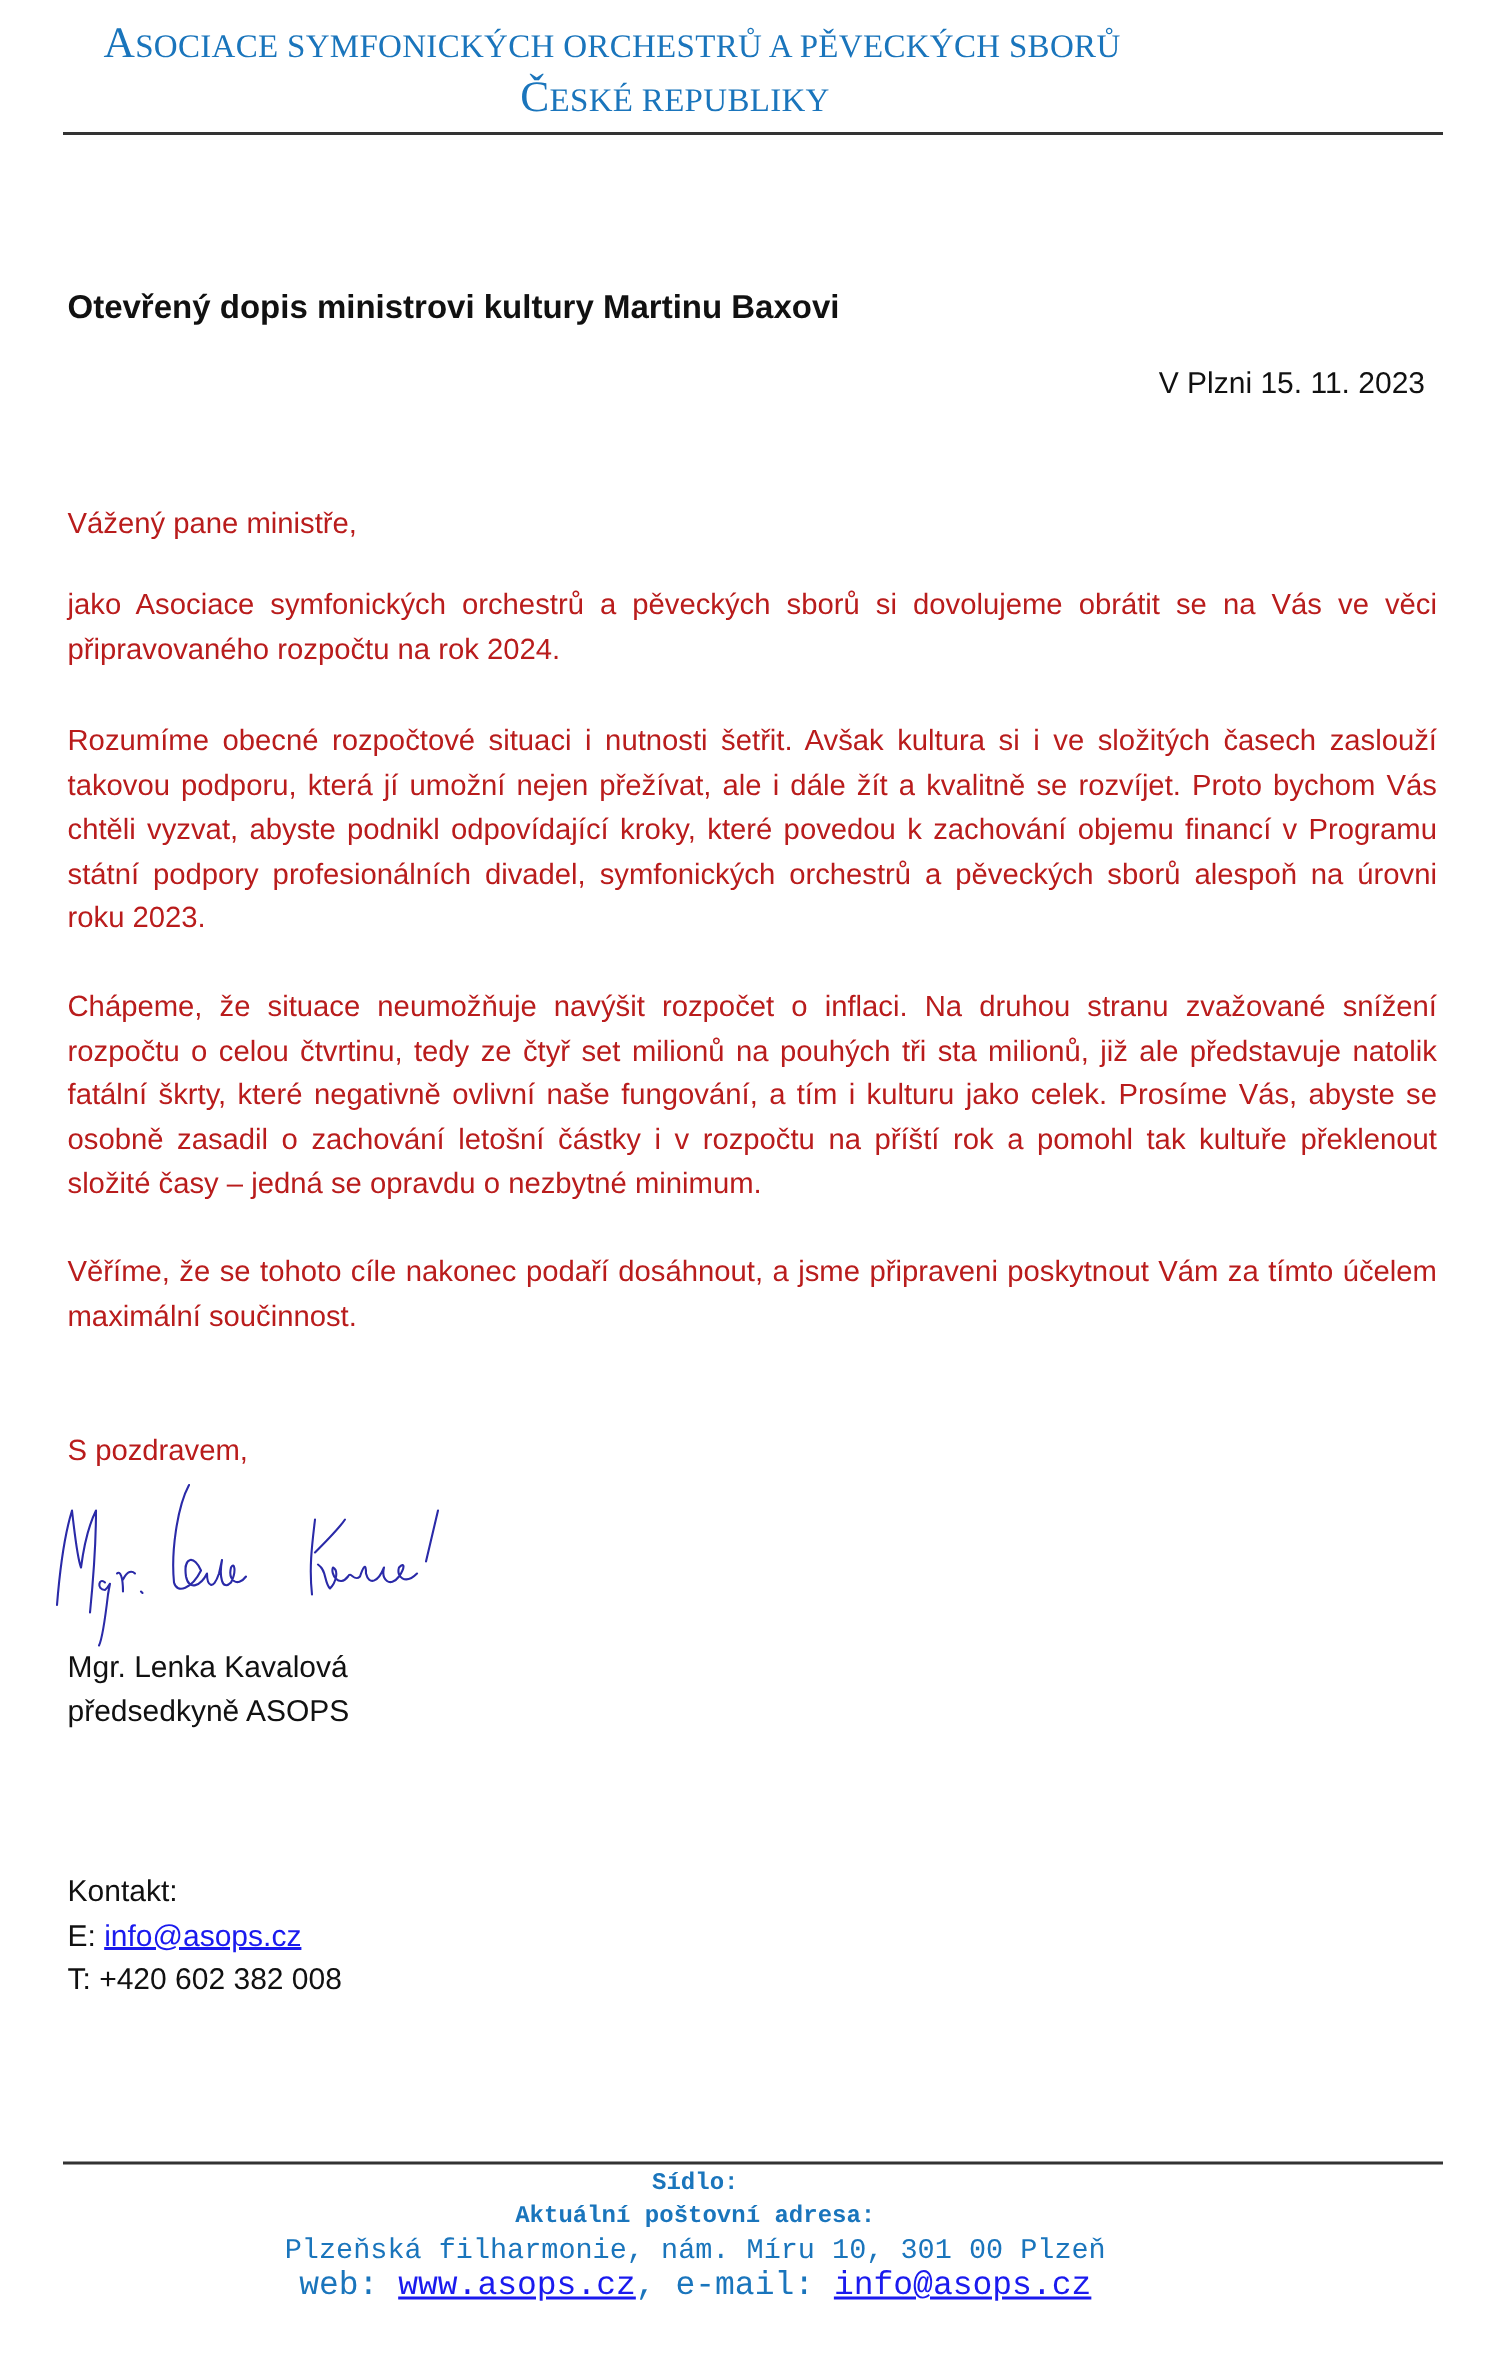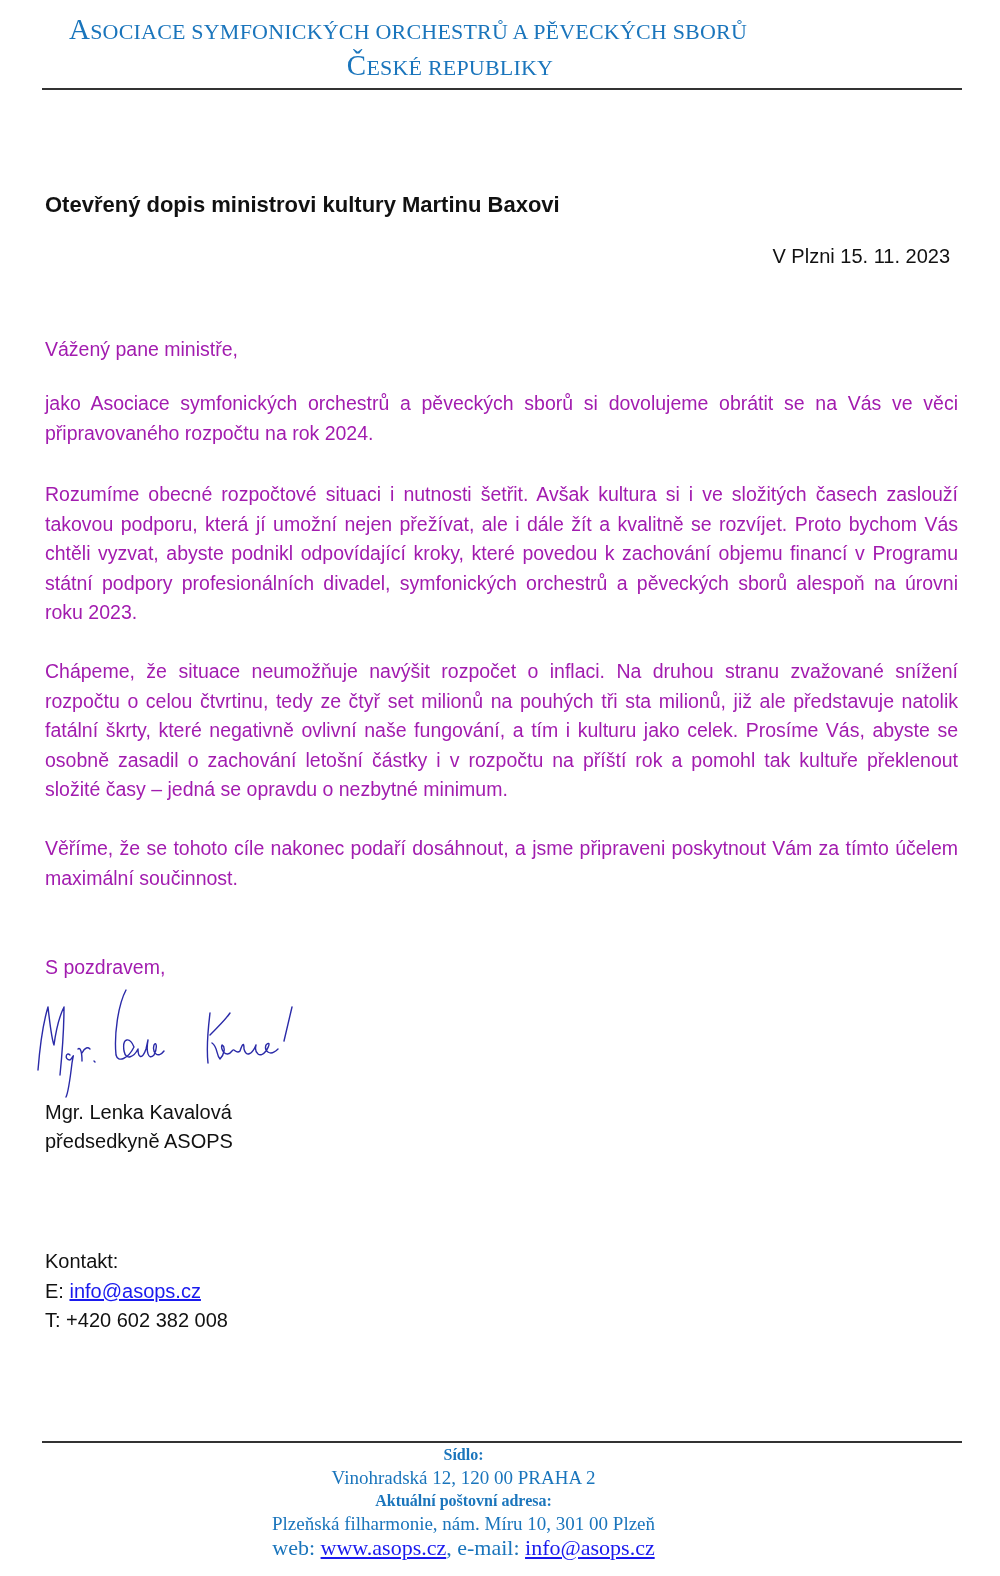--- a/index.html
+++ b/index.html
@@ -5,33 +5,33 @@
     html, body { margin: 0; padding: 0; background: #ffffff; }
     body { width: 1000px; height: 1576px; position: relative; overflow: hidden; }
     .org-line { font-family: "Liberation Serif", "DejaVu Serif", serif; color: #1a75bc; font-size: 22px; letter-spacing: 0.2px; line-height: 34px; }
     .org-line .big { font-size: 29px; }
     .org1 { position: absolute; left: 0; top: 12px; width: 816px; text-align: center; }
     .org2 { position: absolute; left: 0; top: 48px; width: 900px; text-align: center; }
     .hr-top { position: absolute; left: 42px; top: 88px; width: 920px; height: 0; border-top: 2px solid #333; }
     .hr-bottom { position: absolute; left: 42px; top: 1441px; width: 920px; height: 0; border-top: 2px solid #333; }
     .title { position: absolute; left: 45px; top: 152px; font-family: "Liberation Sans", sans-serif; font-weight: bold; font-size: 22px; color: #111; margin-top: 40px; }
     .date { position: absolute; right: 50px; top: 245px; font-family: "Liberation Sans", sans-serif; font-size: 20px; color: #111; }
-    .para { position: absolute; left: 45px; width: 913px; font-family: "Liberation Sans", sans-serif; font-size: 19.5px; line-height: 29.5px; color: #a21caf; text-align: justify; }
+    .para { position: absolute; left: 45px; width: 913px; font-family: "Liberation Sans", sans-serif; font-size: 19.5px; line-height: 29.5px; color: #b91c1c; text-align: justify; }
     .salutation { top: 335px; }
     .p1 { top: 389px; }
     .p2 { top: 480px; }
     .p3 { top: 657px; }
     .p4 { top: 834px; }
     .closing { top: 953px; }
     .signature { position: absolute; left: 30px; top: 985px; width: 280px; height: 120px; }
     .signer-name { position: absolute; left: 45px; top: 1101px; font-family: "Liberation Sans", sans-serif; font-weight: normal; font-size: 20px; color: #111; }
     .signer-role { position: absolute; left: 45px; top: 1130px; font-family: "Liberation Sans", sans-serif; font-size: 20px; color: #111; }
     .contact { position: absolute; left: 45px; top: 1247px; font-family: "Liberation Sans", sans-serif; font-size: 20px; line-height: 29.5px; color: #111; }
     .contact a, .footer a { color: #1a1aee; text-decoration: underline; }
-    .footer { position: absolute; left: 0; top: 1444px; width: 927px; text-align: center; font-family: Liberation Serif, serif; color: #1a75bc; }
+    .footer { position: absolute; left: 0; top: 1444px; width: 927px; text-align: center; font-family: Liberation Mono, monospace; color: #1a75bc; }
     .footer .lbl { font-weight: bold; font-size: 16px; line-height: 22px; }
     .footer .val { font-size: 19px; line-height: 24px; }
     .footer .web { font-size: 22px; line-height: 24px; }
   </style>
 </head>
 <body>
 
 <div class="org-line org1"><span class="big">A</span><span>SOCIACE SYMFONICKÝCH ORCHESTRŮ A PĚVECKÝCH SBORŮ</span></div>
 <div class="org-line org2"><span class="big">Č</span><span>ESKÉ REPUBLIKY</span></div>
 <div class="hr-top"></div>
@@ -64,17 +64,16 @@
 <div class="contact">
   <div>Kontakt:</div>
   <div><span>E: </span><a>info@asops.cz</a></div>
   <div>T: +420 602 382 008</div>
 </div>
 
 <div class="hr-bottom"></div>
 
 <div class="footer">
   <div class="lbl">Sídlo:</div>
-  <div class="val">Vinohradská 12, 120 00 PRAHA 2</div>
   <div class="lbl">Aktuální poštovní adresa:</div>
   <div class="val">Plzeňská filharmonie, nám. Míru 10, 301 00 Plzeň</div>
   <div class="web"><span>web: </span><a>www.asops.cz</a><span>, e-mail: </span><a>info@asops.cz</a></div>
 </div>
 
 </body></html>

